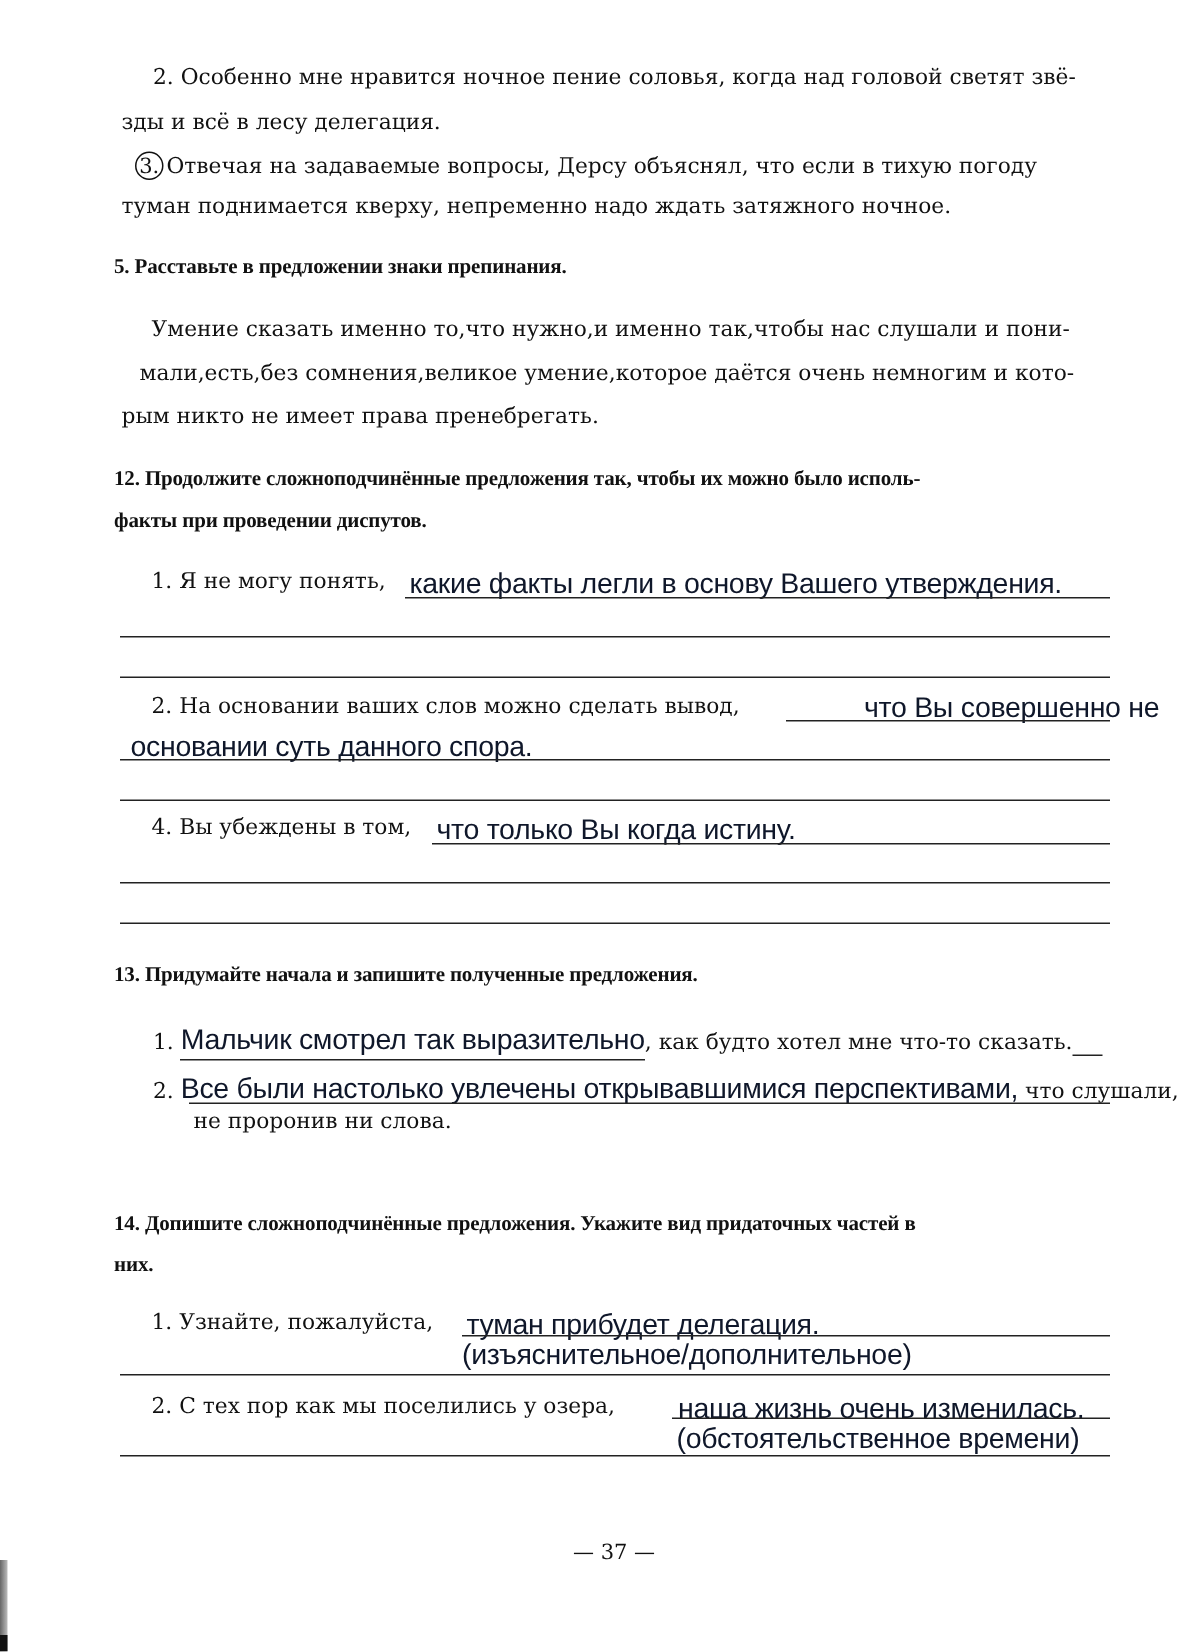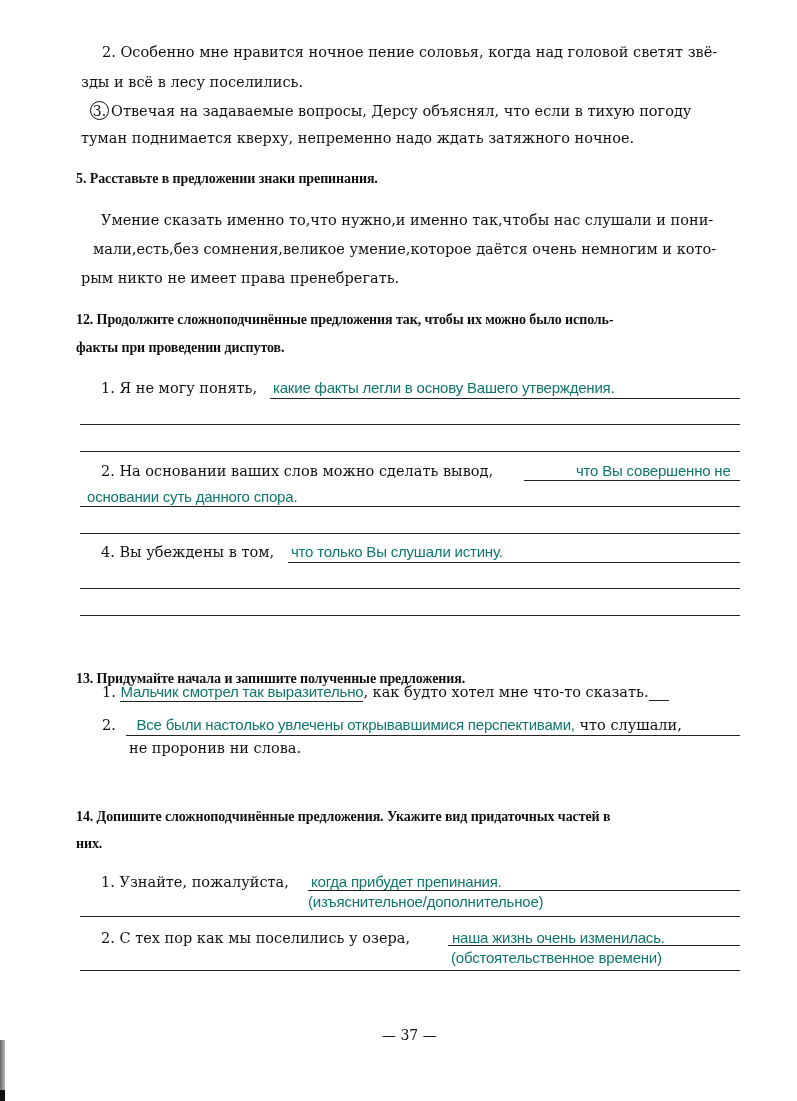--- a/index.html
+++ b/index.html
@@ -8,36 +8,36 @@
     font-family: "DejaVu Serif", "Liberation Serif", serif;
     color: #111; font-size: 14.5px;
   }
   .scanedge {
     position: absolute; left: 0; top: 1040px; width: 5px; height: 61px;
     background: linear-gradient(to right, #666, #bbb);
   }
   .scanedge-dark { position:absolute; left:0; top:1090px; width:5px; height:11px; background:#111; }
   .abs { position: absolute; white-space: nowrap; }
   .task { font-family: "Liberation Serif", serif; font-weight: bold; font-size: 14px; letter-spacing: -0.1px; }
-  .hand { font-family: "Liberation Sans", sans-serif; font-size: 15px; color: #0f766e; letter-spacing: -0.2px; }
+  .hand { font-family: "Liberation Sans", sans-serif; font-size: 19px; color: #0f172a; letter-spacing: -0.2px; }
   .rule { position: absolute; height: 1px; background: #222; }
   .circ {
     display: inline-block; width: 19px; height: 19px; border: 1.4px solid #111; border-radius: 50%;
     text-align: center; line-height: 18px; font-size: 14px; margin-right: 2px; box-sizing: border-box;
   }
   .pageno { font-family: "DejaVu Serif", serif; font-size: 14px; }
 </style>
 </head>
 <body>
 
 <div class="scanedge"></div>
 <div class="scanedge-dark"></div>
 
 <div class="abs" style="left:102px; top:44px;">2. Особенно мне нравится ночное пение соловья, когда над головой светят звё-</div>
-<div class="abs" style="left:81px; top:74px;">зды и всё в лесу поселились.</div>
+<div class="abs" style="left:81px; top:74px;">зды и всё в лесу делегация.</div>
 <div class="abs" style="left:90px; top:101px;">
   <span class="circ">3.</span><span>Отвечая на задаваемые вопросы, Дерсу объяснял, что если в тихую погоду</span>
 </div>
 <div class="abs" style="left:81px; top:130px;">туман поднимается кверху, непременно надо ждать затяжного ночное.</div>
 
 <div class="abs task" style="left:76px; top:171px;">5. Расставьте в предложении знаки препинания.</div>
 <div class="abs" style="left:101px; top:212px;">Умение сказать именно то,что нужно,и именно так,чтобы нас слушали и пони-</div>
 <div class="abs" style="left:81px; top:241px;margin-left:12px;">мали,есть,без сомнения,великое умение,которое даётся очень немногим и кото-</div>
 <div class="abs" style="left:81px; top:270px;">рым никто не имеет права пренебрегать.</div>
 
@@ -51,43 +51,43 @@
 <div class="rule" style="left:80px; top:451px; width:660px;"></div>
 
 <div class="abs" style="left:101px; top:463px;">2. На основании ваших слов можно сделать вывод,</div>
 <div class="abs hand" style="left:536px; top:462px;margin-left:40px;">что Вы совершенно не</div>
 <div class="rule" style="left:524px; top:480px; width:216px;"></div>
 <div class="abs hand" style="left:87px; top:488px;">основании суть данного спора.</div>
 <div class="rule" style="left:80px; top:506px; width:660px;"></div>
 <div class="rule" style="left:80px; top:533px; width:660px;"></div>
 
 <div class="abs" style="left:101px; top:544px;">4. Вы убеждены в том,</div>
-<div class="abs hand" style="left:291px; top:543px;">что только Вы слушали истину.</div>
+<div class="abs hand" style="left:291px; top:543px;">что только Вы когда истину.</div>
 <div class="rule" style="left:288px; top:562px; width:452px;"></div>
 <div class="rule" style="left:80px; top:588px; width:660px;"></div>
 <div class="rule" style="left:80px; top:615px; width:660px;"></div>
 
-<div class="abs task" style="left:76px; top:643px;margin-top:28px;">13. Придумайте начала и запишите полученные предложения.</div>
+<div class="abs task" style="left:76px; top:643px;">13. Придумайте начала и запишите полученные предложения.</div>
 <div class="abs" style="left:102px; top:683px;">
   <span>1.</span>
   <span class="hand" style="display:inline-block; border-bottom:1px solid #222; padding-bottom:1px;">Мальчик смотрел  так выразительно</span><span>, как будто хотел мне что-то сказать.</span><span style="display:inline-block; width:20px; border-bottom:1px solid #222;">&nbsp;</span>
 </div>
 <div class="abs" style="left:102px; top:716px;">
   <span>2.</span>
-  <span class="hand" style="display:inline-block; margin-left:16px;">Все были настолько увлечены открывавшимися перспективами,</span>
+  <span class="hand" style="display:inline-block; margin-left:0;">Все были настолько увлечены открывавшимися перспективами,</span>
   <span>что слушали,</span>
 </div>
 <div class="rule" style="left:126px; top:735px; width:614px;"></div>
 <div class="abs" style="left:129px; top:740px;">не проронив ни слова.</div>
 
 <div class="abs task" style="left:76px; top:809px;">14. Допишите сложноподчинённые предложения. Укажите вид придаточных частей в</div>
 <div class="abs task" style="left:76px; top:836px;">них.</div>
 
 <div class="abs" style="left:101px; top:874px;">1. Узнайте, пожалуйста,</div>
-<div class="abs hand" style="left:311px; top:873px;">когда прибудет препинания.</div>
+<div class="abs hand" style="left:311px; top:873px;">туман прибудет делегация.</div>
 <div class="rule" style="left:308px; top:890px; width:432px;"></div>
 <div class="abs hand" style="left:308px; top:893px;">(изъяснительное/дополнительное)</div>
 <div class="rule" style="left:80px; top:916px; width:660px;"></div>
 
 <div class="abs" style="left:101px; top:930px;">2. С тех пор как мы поселились у озера,</div>
 <div class="abs hand" style="left:452px; top:929px;">наша жизнь очень изменилась.</div>
 <div class="rule" style="left:448px; top:945px; width:292px;"></div>
 <div class="abs hand" style="left:451px; top:949px;">(обстоятельственное времени)</div>
 <div class="rule" style="left:80px; top:970px; width:660px;"></div>
 

